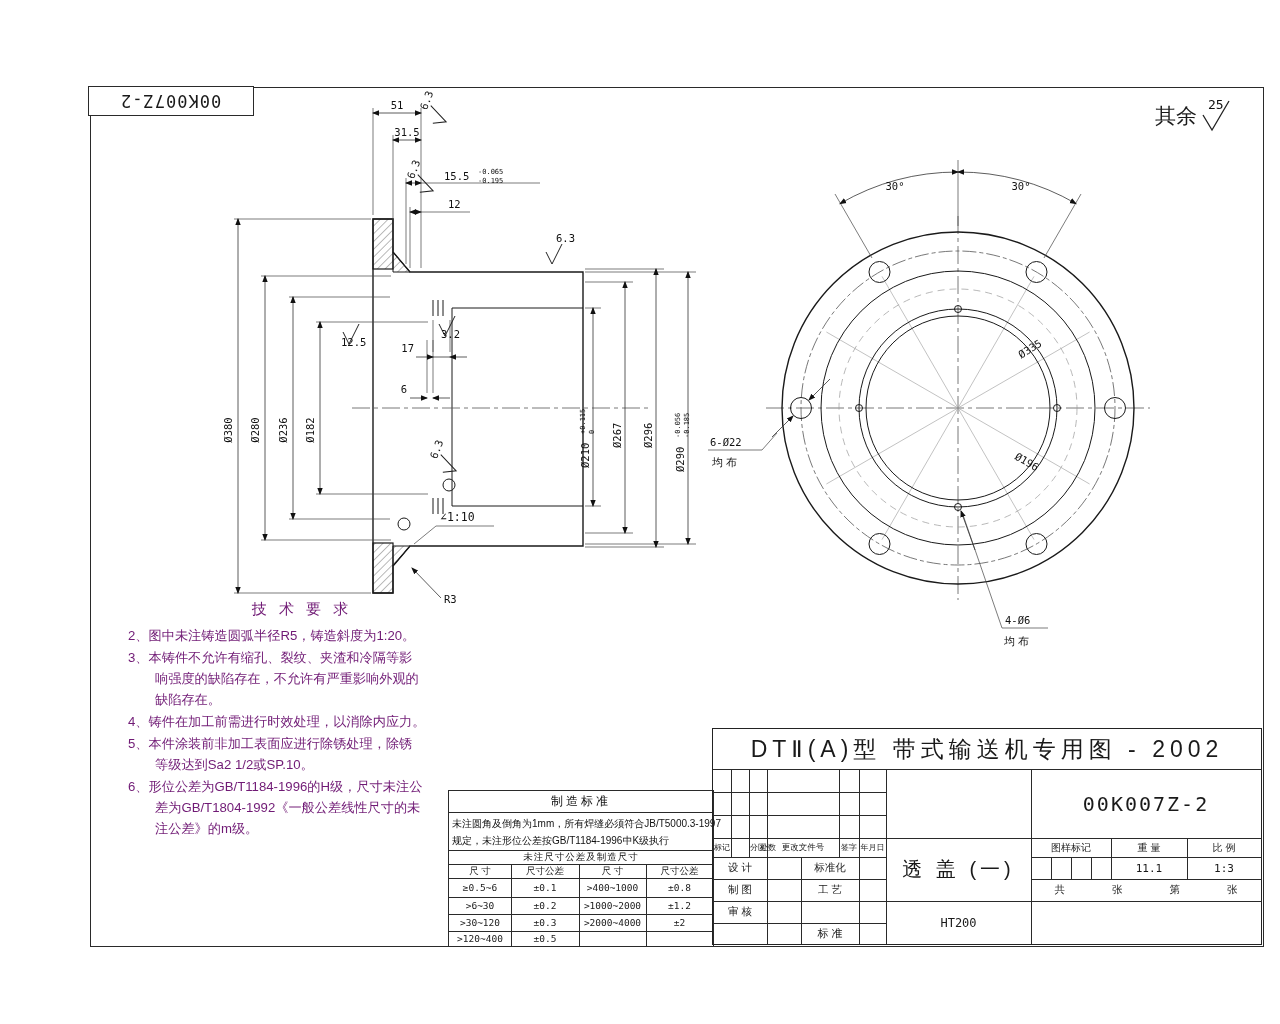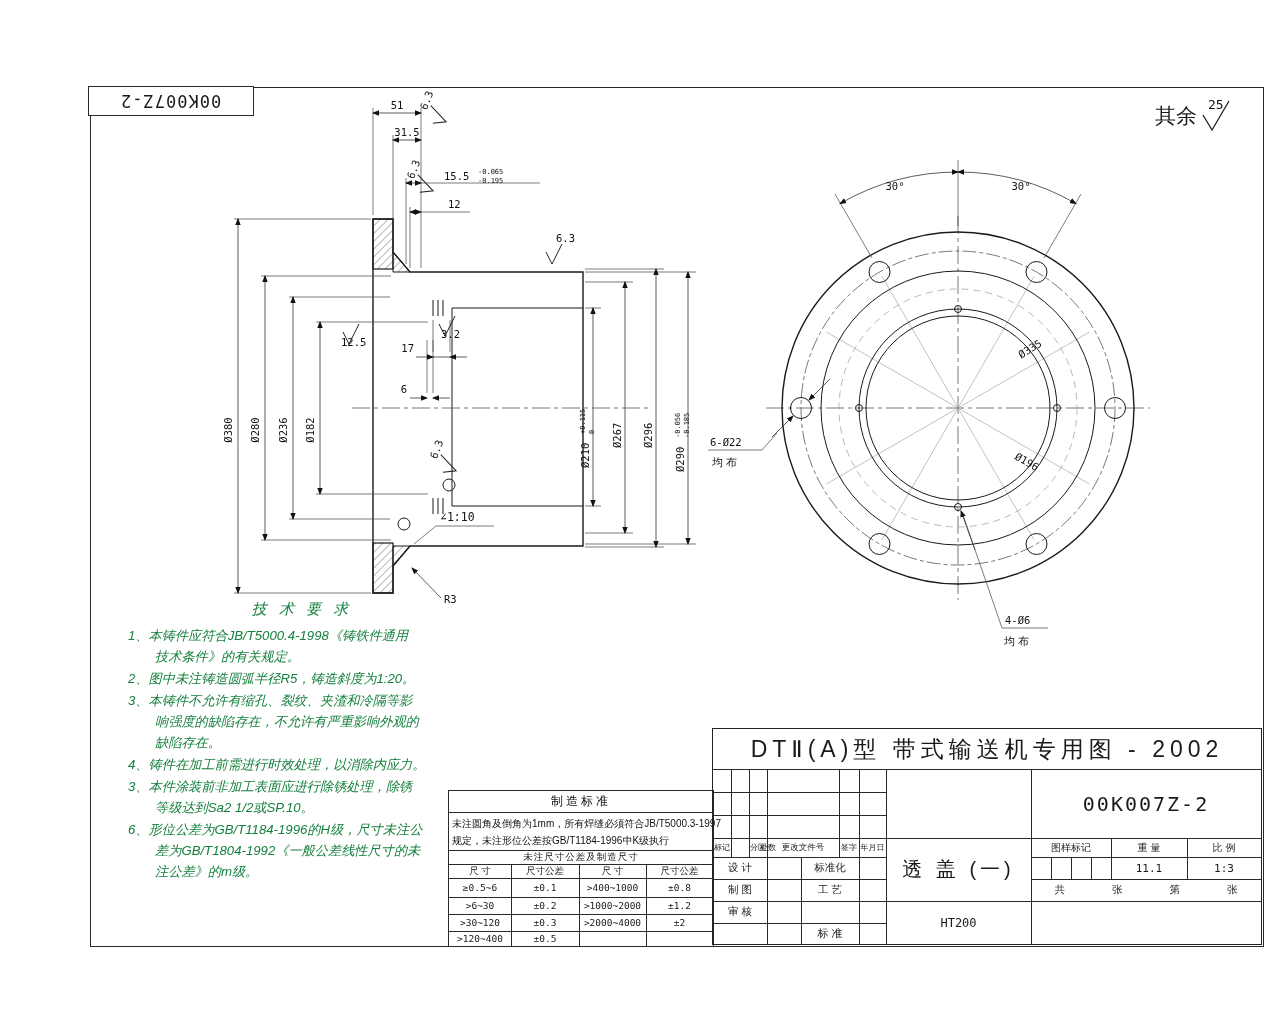--- a/index.html
+++ b/index.html
@@ -16,21 +16,21 @@
   .dim{stroke:#333;stroke-width:.8;fill:none;}
   .ext{stroke:#444;stroke-width:.7;fill:none;}
   .cl{stroke:#555;stroke-width:.8;fill:none;stroke-dasharray:18 4 4 4;}
   .dd{stroke:#555;stroke-width:.8;fill:none;stroke-dasharray:14 3 4 3;}
   .dsh{stroke:#999;stroke-width:.7;fill:none;stroke-dasharray:7 5;}
   .thin{stroke:#999;stroke-width:.6;fill:none;}
   text.d{font:10.5px "DejaVu Sans Mono",monospace;fill:#111;}
   text.db{font:11.5px "DejaVu Sans Mono",monospace;fill:#111;}
   text.t{font:7px "DejaVu Sans Mono",monospace;fill:#111;}
   text.cj{font:11px "Liberation Sans",sans-serif;fill:#111;}
-  #tech{line-height:21px;font-size:13.2px;color:#15803d;font-style:italic;}
+  #tech{line-height:21px;font-size:13.2px;color:#701a75;}
   #tech .item{padding-left:27px;text-indent:-27px;white-space:pre-line;margin-bottom:1px;}
   .tbl-txt{color:#111;}
 </style>
 </head>
 <body>
 
 <div id="page">
 
   <div class="abs" style="left:90px;top:87px;width:1172px;height:858px;border:1.6px solid #2a2a2a;"></div>
 
@@ -240,28 +240,26 @@
         <line class="ext" x1="1002" y1="628" x2="962" y2="512"></line>
         <line class="dim" x1="975" y1="550" x2="961" y2="511" marker-end="url(#ar)"></line>
         <text class="d" x="1005" y="624">4-Ø6</text>
         <text class="cj" x="1004" y="645">均 布</text>
       </g>
     </g>
   </svg>
 
   <div id="tech" class="abs" style="left:128px;top:598px;width:348px;">
     <div style="text-align:center;font-size:15px;letter-spacing:4px;margin-bottom:6px;">技 术 要 求</div>
-    <div class="item">1、本铸件应符合JB/T5000.4-1998《铸铁件通用
-技术条件》的有关规定。</div>
     <div class="item">2、图中未注铸造圆弧半径R5，铸造斜度为1:20。</div>
     <div class="item">3、本铸件不允许有缩孔、裂纹、夹渣和冷隔等影
 响强度的缺陷存在，不允许有严重影响外观的
 缺陷存在。</div>
     <div class="item">4、铸件在加工前需进行时效处理，以消除内应力。</div>
-    <div class="item">3、本件涂装前非加工表面应进行除锈处理，除锈
+    <div class="item">5、本件涂装前非加工表面应进行除锈处理，除锈
 等级达到Sa2 1/2或SP.10。</div>
     <div class="item">6、形位公差为GB/T1184-1996的H级，尺寸未注公
 差为GB/T1804-1992《一般公差线性尺寸的未
 注公差》的m级。</div>
   </div>
 
   <div class="abs" style="left:448px;top:790px;width:264px;height:155px;border:1.5px solid #2a2a2a;">
     <div class="hl" style="left:0;top:21px;width:264px;"></div>
     <div class="hl" style="left:0;top:59px;width:264px;"></div>
     <div class="hl" style="left:0;top:73px;width:264px;"></div>

